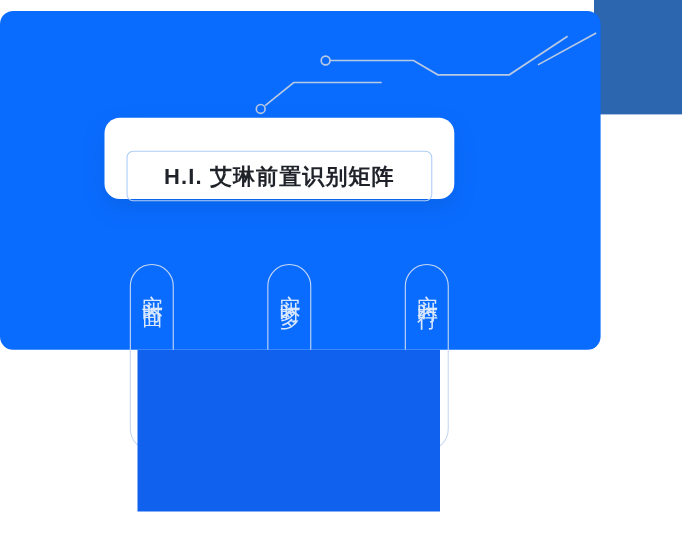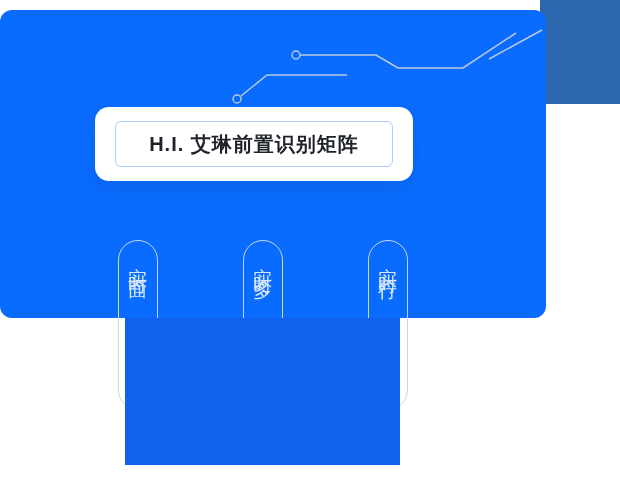--- a/index.html
+++ b/index.html
@@ -84,21 +84,21 @@
     position: absolute;
     left: 95px;
     top: 107px;
     width: 318px;
     height: 74px;
     background: var(--card-bg, #ffffff);
     border-radius: 14px;
     box-shadow: 0 8px 20px rgba(13, 60, 130, 0.18);
     z-index: 5;
     box-sizing: border-box;
-    padding: 14px 20px;
+    padding: 30px 20px;
     text-align: center;
   }
   .title-box {
     width: 100%;
     height: 46px;
     border: 1px solid var(--title-box-border, #aecdf7);
     border-radius: 6px;
     display: flex;
     align-items: center;
     justify-content: center;

